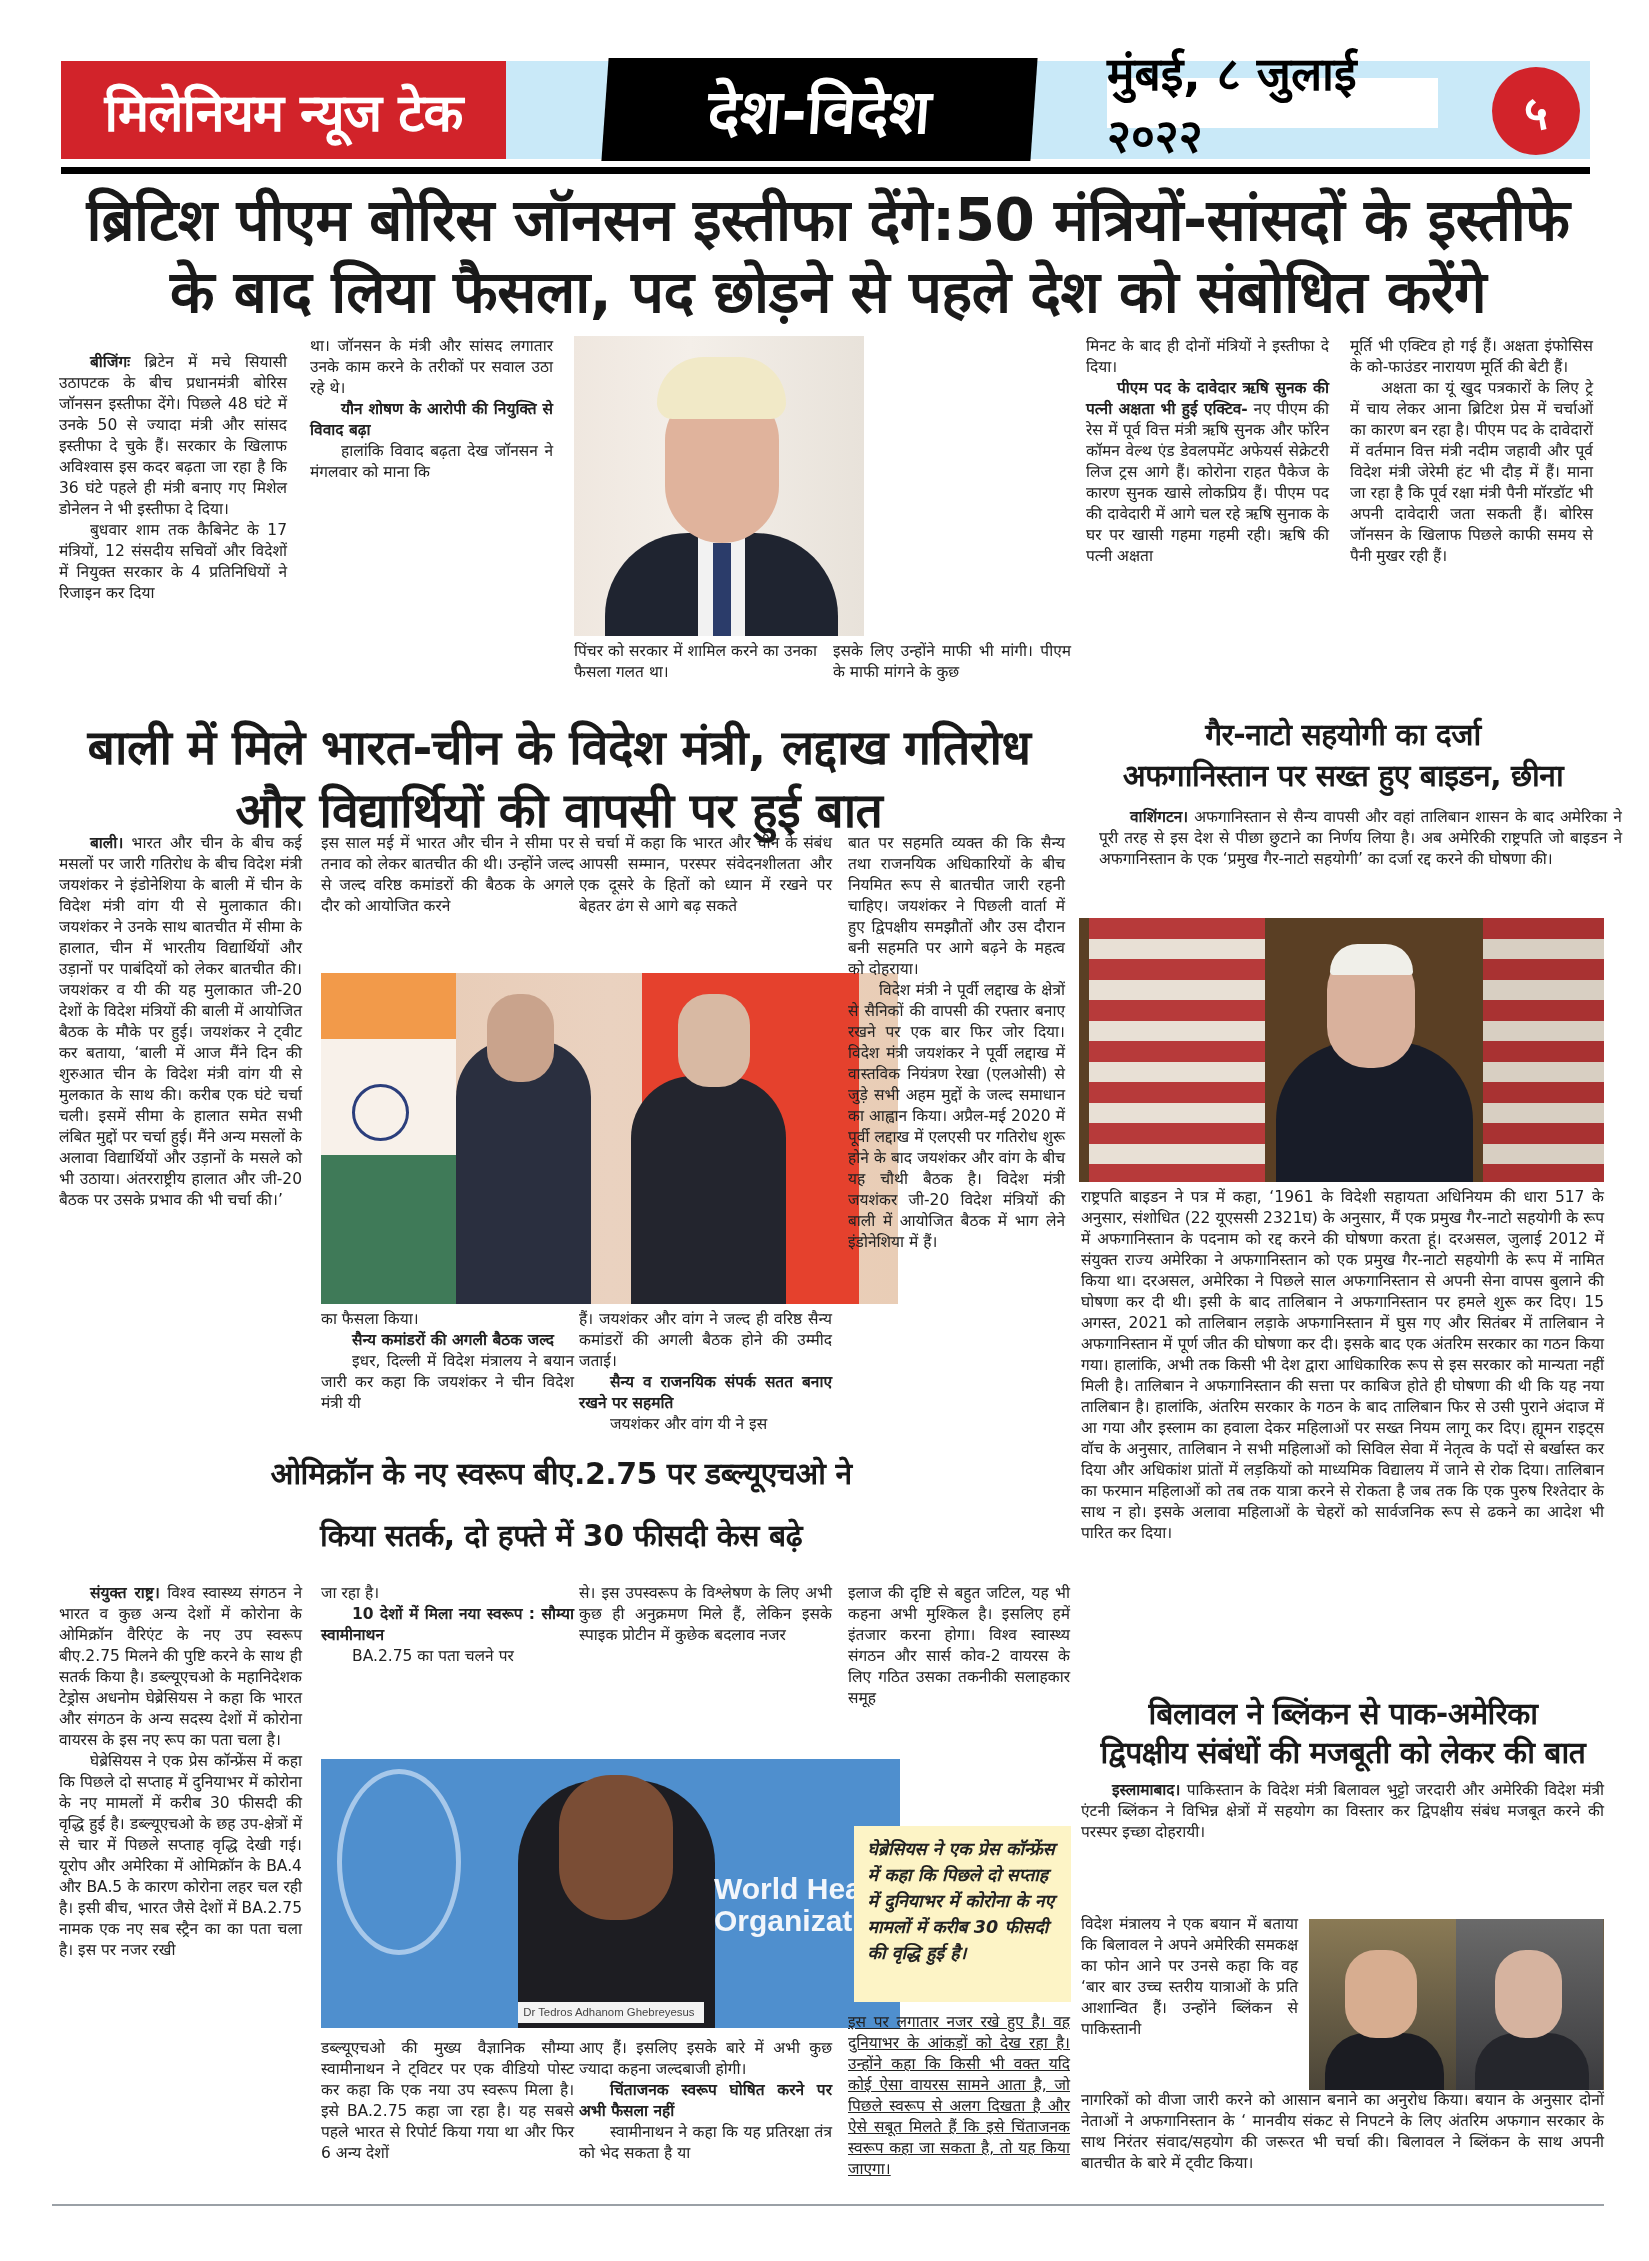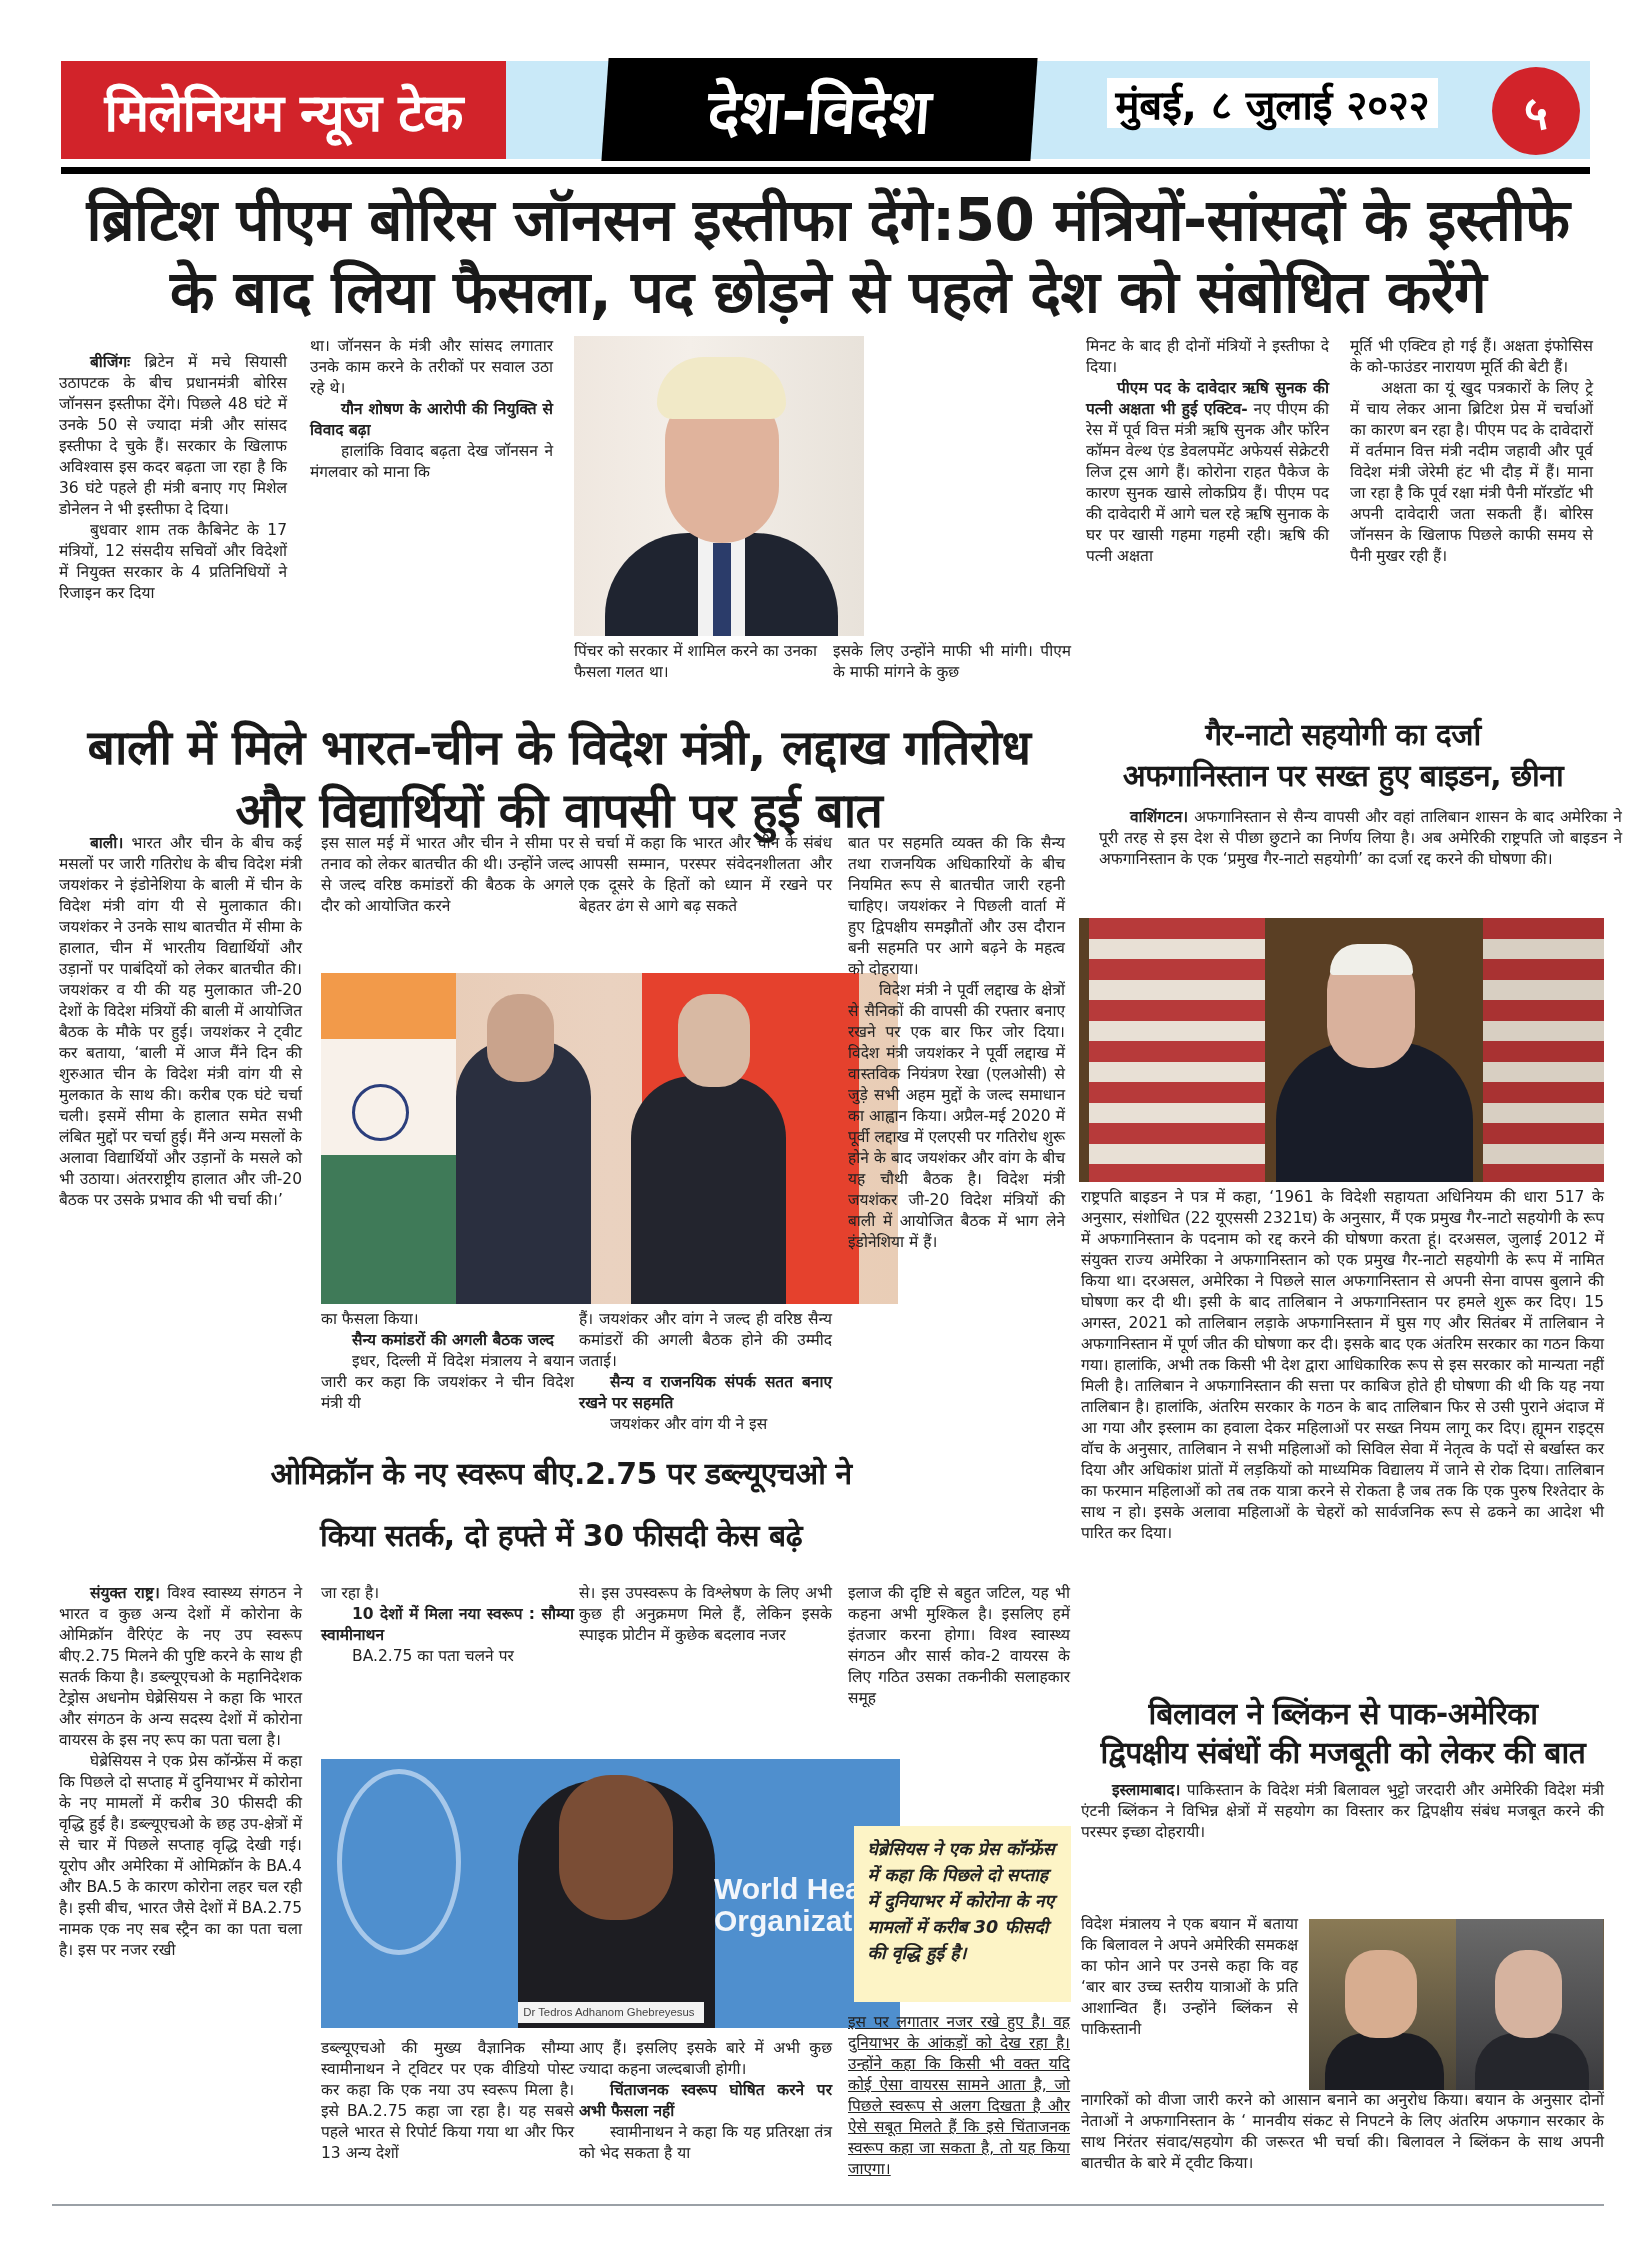--- a/index.html
+++ b/index.html
@@ -9,21 +9,21 @@
   .abs { position: absolute; }
 
   
   .mast-band { left: 61px; top: 61px; width: 1529px; height: 98px; background: #c9e9f8; }
   .mast-brand { left: 61px; top: 61px; width: 445px; height: 98px; background: #d2232a; color: #fff;
     font-weight: bold; font-size: 52px; display: flex; align-items: center; justify-content: center; letter-spacing: -1px; }
   .mast-section { left: 605px; top: 58px; width: 429px; height: 103px; background: #000; color: #fff;
     font-weight: bold; font-size: 61px; display: flex; align-items: center; justify-content: center;
     transform: skewX(-4deg); }
   .mast-date { left: 1107px; top: 78px; width: 331px; height: 50px; background: #fff; color: #000;
-    font-weight: bold; font-size: 40px; display: flex; align-items: center; justify-content: center; }
+    font-weight: bold; font-size: 46px; display: flex; align-items: center; justify-content: center; }
   .mast-page { left: 1492px; top: 67px; width: 88px; height: 88px; border-radius: 50%; background: #d2232a; color: #fff;
     font-weight: bold; font-size: 46px; display: flex; align-items: center; justify-content: center; }
   .mast-rule { left: 61px; top: 167px; width: 1529px; height: 7.2px; background: #000; }
 
   
   .hl { font-weight: bold; color: #1a1a1a; text-align: center; letter-spacing: -0.5px; }
   .hl-main { left: 52px; top: 184px; width: 1552px; font-size: 58px; line-height: 72px; }
   .hl-2 { left: 52px; top: 716px; width: 1014px; font-size: 48px; line-height: 63px; }
   .hl-afg { left: 1079px; top: 714px; width: 528px; font-size: 30px; line-height: 41px; }
   .hl-omi { left: 62px; top: 1443px; width: 998px; font-size: 30px; line-height: 62px; }
@@ -212,21 +212,21 @@
 
 <div class="abs photo ph-who">
   <div class="emblem"></div>
   <div class="person"></div>
     <div class="face"></div>
   <div class="txt">World Health Organization</div>
   <div class="nameplate">Dr Tedros Adhanom Ghebreyesus</div>
 </div>
 
 <div class="abs col" style="left:321px; top:2038px; width:253px;">
-  <p class="noindent">डब्ल्यूएचओ की मुख्य वैज्ञानिक सौम्या स्वामीनाथन ने ट्विटर पर एक वीडियो पोस्ट कर कहा कि एक नया उप स्वरूप मिला है। इसे BA.2.75 कहा जा रहा है। यह सबसे पहले भारत से रिपोर्ट किया गया था और फिर 13 अन्य देशों</p>
+  <p class="noindent">डब्ल्यूएचओ की मुख्य वैज्ञानिक सौम्या स्वामीनाथन ने ट्विटर पर एक वीडियो पोस्ट कर कहा कि एक नया उप स्वरूप मिला है। इसे BA.2.75 कहा जा रहा है। यह सबसे पहले भारत से रिपोर्ट किया गया था और फिर 6 अन्य देशों</p>
 </div>
 <div class="abs col" style="left:579px; top:2038px; width:253px;">
   <p class="noindent">आए हैं। इसलिए इसके बारे में अभी कुछ ज्यादा कहना जल्दबाजी होगी।</p>
   <p class="sub">चिंताजनक स्वरूप घोषित करने पर अभी फैसला नहीं</p>
   <p>स्वामीनाथन ने कहा कि यह प्रतिरक्षा तंत्र को भेद सकता है या</p>
 </div>
 <div class="abs col" style="left:848px; top:1583px; width:222px;">
   <p class="noindent">इलाज की दृष्टि से बहुत जटिल, यह भी कहना अभी मुश्किल है। इसलिए हमें इंतजार करना होगा। विश्व स्वास्थ्य संगठन और सार्स कोव-2 वायरस के लिए गठित उसका तकनीकी सलाहकार समूह</p>
 </div>
 <div class="abs pullquote">घेब्रेसियस ने एक प्रेस कॉन्फ्रेंस में कहा कि पिछले दो सप्ताह में दुनियाभर में कोरोना के नए मामलों में करीब 30 फीसदी की वृद्धि हुई है।</div>

